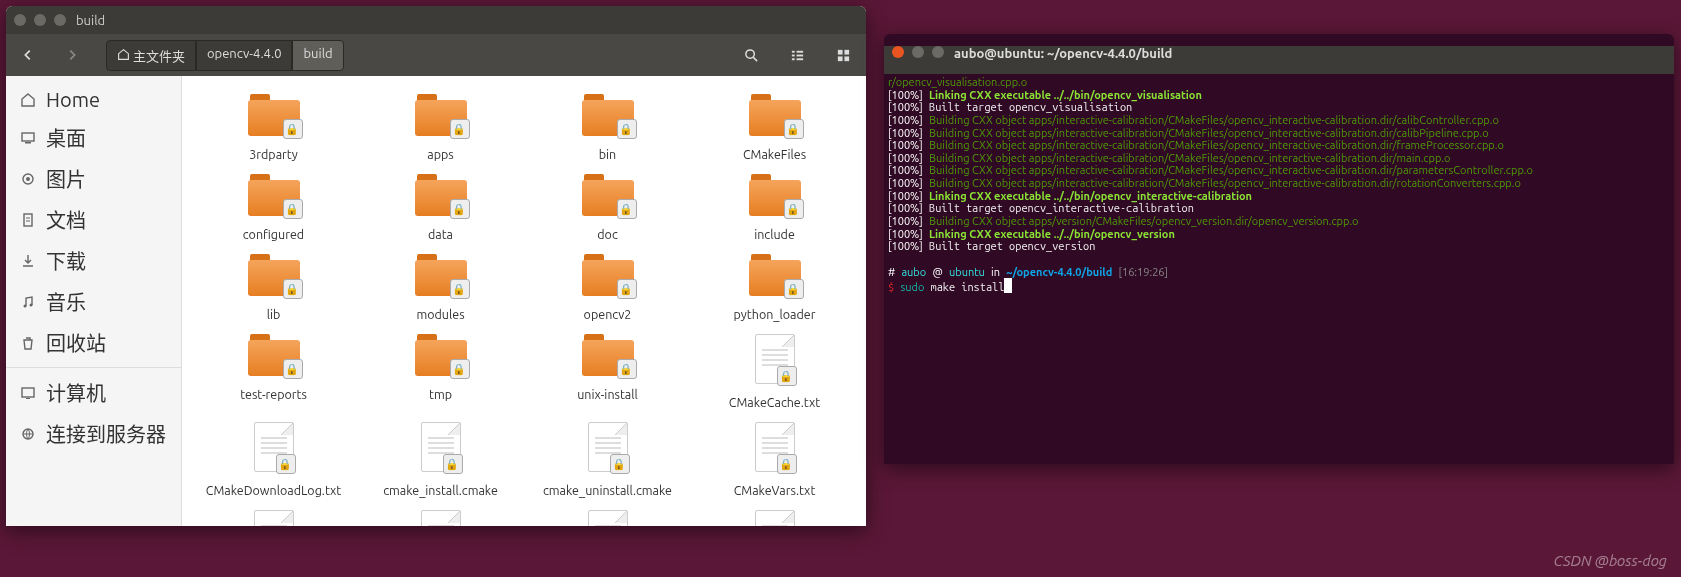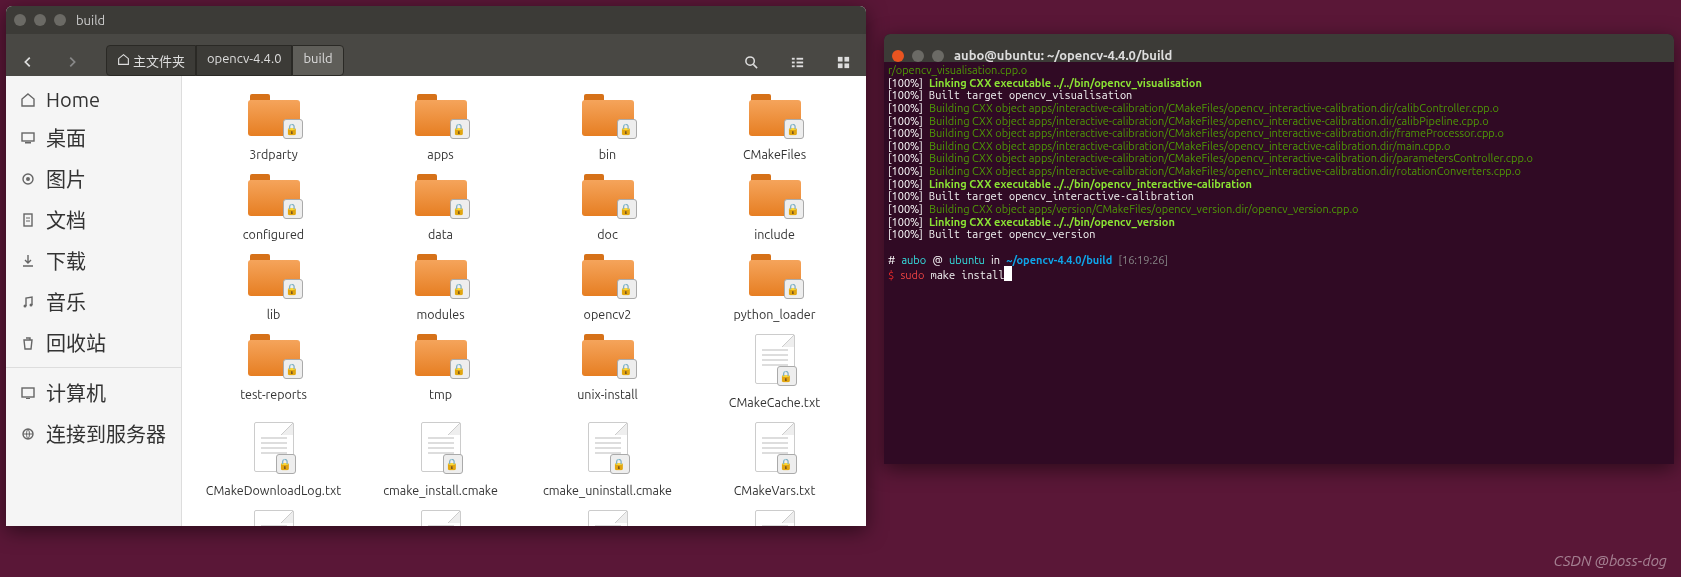--- a/index.html
+++ b/index.html
@@ -3,21 +3,21 @@
 <meta charset="utf-8">
 <style>
 * { margin: 0; padding: 0; box-sizing: border-box; font-family: Ubuntu, "Noto Sans CJK SC", sans-serif; }
 body { background: #5a1737; width: 1681px; height: 577px; position: relative; overflow: hidden; }
 
 
 .fm-window { position: absolute; left: 6px; top: 6px; width: 860px; height: 520px; background: #f7f7f7; border-radius: 6px 6px 0 0; box-shadow: 0 5px 20px rgba(0,0,0,.5); display: flex; flex-direction: column; overflow: hidden; }
 .fm-titlebar { height: 28px; background: #3c3b37; display: flex; align-items: center; padding: 0 8px; color: #ccc; font-size: 13px; }
 .win-controls { display: flex; gap: 8px; margin-right: 10px; }
 .win-btn { width: 12px; height: 12px; border-radius: 50%; background: #6b6a65; }
-.fm-toolbar { height: 42px; background: #494844; display: flex; align-items: flex-end; padding: 0 8px; gap: 16px; }
+.fm-toolbar { height: 42px; background: #494844; display: flex; align-items: center; padding: 0 8px; gap: 16px; }
 .nav-btn { width: 28px; height: 28px; display: flex; align-items: center; justify-content: center; color: #ddd; border-radius: 4px; }
 .breadcrumb { display: flex; gap: 0; margin-left: 4px; }
 .crumb { padding: 5px 10px; background: #3c3b37; color: #ddd; font-size: 13px; border: 1px solid #2a2925; }
 .crumb:first-child { border-radius: 4px 0 0 4px; }
 .crumb.active { background: #5f5e59; }
 .crumb:last-child { border-radius: 0 4px 4px 0; }
 .toolbar-spacer { flex: 1; }
 .toolbar-icon { width: 30px; height: 28px; display: flex; align-items: center; justify-content: center; color: #ddd; border-radius: 4px; }
 
 .fm-body { flex: 1; display: flex; overflow: hidden; }
@@ -34,33 +34,33 @@
 .folder-lock { position: absolute; bottom: -3px; right: -3px; width: 20px; height: 20px; background: #eee; border: 1px solid #aaa; border-radius: 3px; display: flex; align-items: center; justify-content: center; font-size: 11px; }
 .file-icon { width: 40px; height: 50px; background: #fff; border: 1px solid #ccc; border-radius: 2px; position: relative; }
 .file-corner { position: absolute; top: 0; right: 0; width: 12px; height: 12px; background: linear-gradient(135deg, transparent 48%, #ccc 50%, #eee 52%); }
 .file-lock { position: absolute; bottom: -3px; right: -3px; width: 20px; height: 20px; background: #eee; border: 1px solid #aaa; border-radius: 3px; display: flex; align-items: center; justify-content: center; font-size: 11px; }
 .file-lines { position: absolute; top: 14px; left: 6px; right: 6px; }
 .file-lines div { height: 2px; background: #ddd; margin-bottom: 3px; }
 .file-label { margin-top: 11px; font-size: 12.5px; text-align: center; color: #333; line-height: 1.2; max-width: 140px; word-break: break-word; }
 
 
 .term-window { position: absolute; left: 884px; top: 34px; width: 790px; height: 430px; background: #300a24; border-radius: 6px 6px 0 0; box-shadow: 0 5px 20px rgba(0,0,0,.5); display: flex; flex-direction: column; overflow: hidden; }
-.term-titlebar { height: 28px; background: #3c3b37; display: flex; align-items: flex-end; padding: 0 8px; color: #ddd; font-size: 13px; font-weight: bold; }
+.term-titlebar { height: 28px; background: #3c3b37; display: flex; align-items: flex-start; padding: 0 8px; color: #ddd; font-size: 13px; font-weight: bold; margin-top: 12px; }
 .term-titlebar .win-btn.close { background: #e95420; }
 .term-body { flex: 1; padding: 2px 4px; font-family: "Ubuntu Mono", "DejaVu Sans Mono", monospace; font-size: 11px; line-height: 1.15; color: #eee; overflow: hidden; white-space: pre-wrap; }
 .pct { color: #fff; }
 .green { color: #8ae234; font-weight: bold; }
 .dim { color: #4e9a06; }
 .prompt-hash { color: #fff; }
 .prompt-user { color: #34e2e2; }
 .prompt-at { color: #fff; }
 .prompt-path { color: #0ea5e9; font-weight: bold; }
 .prompt-time { color: #888; }
 .dollar { color: #ef2929; }
-.sudo { color: #ef4444; }
+.sudo { color: #14b8a6; }
 .cursor { display: inline-block; width: 8px; height: 15px; background: #fff; vertical-align: text-bottom; }
 
 .watermark { position: absolute; right: 14px; bottom: 8px; color: rgba(255,255,255,.45); font-size: 15px; font-style: italic; margin-left: 40px; }
 </style>
 </head>
 <body>
 
 <div class="fm-window">
   <div class="fm-titlebar">
     <div class="win-controls">

